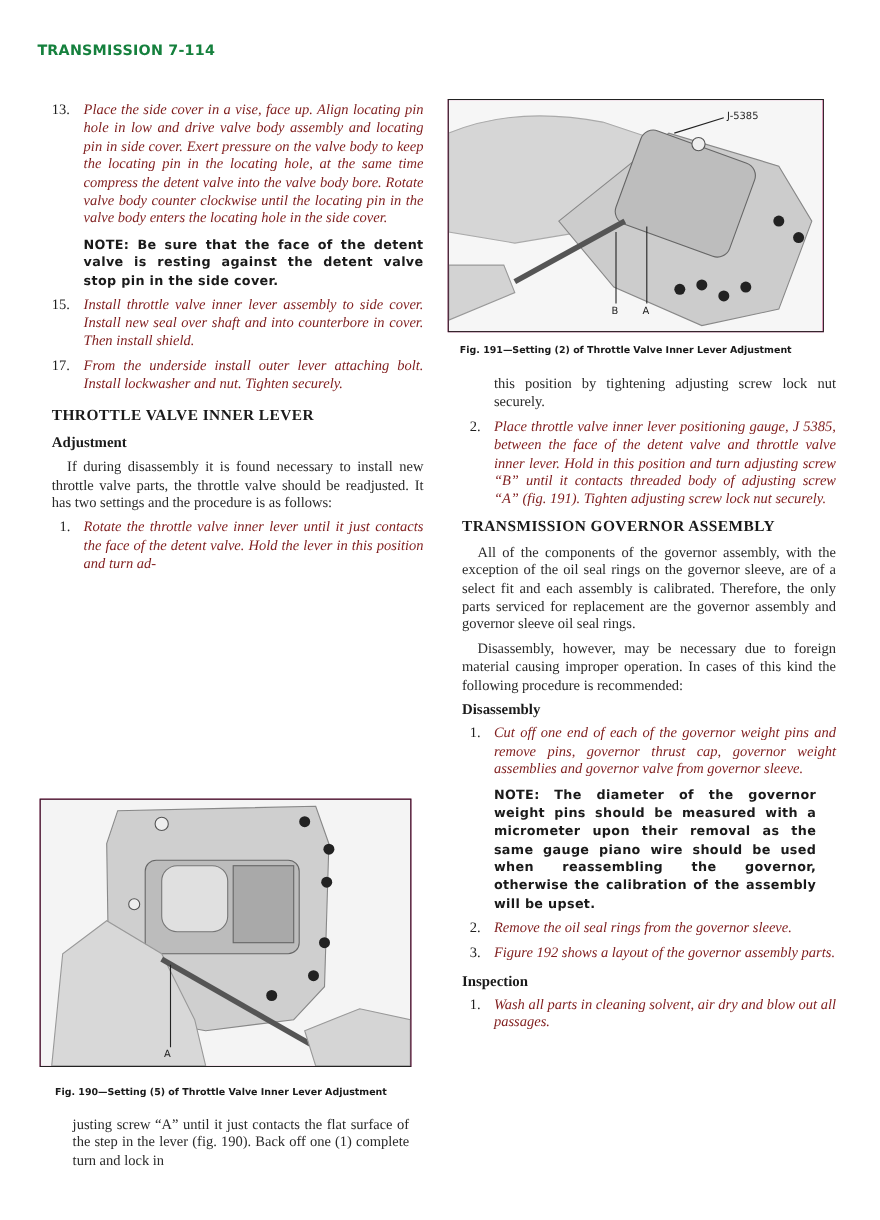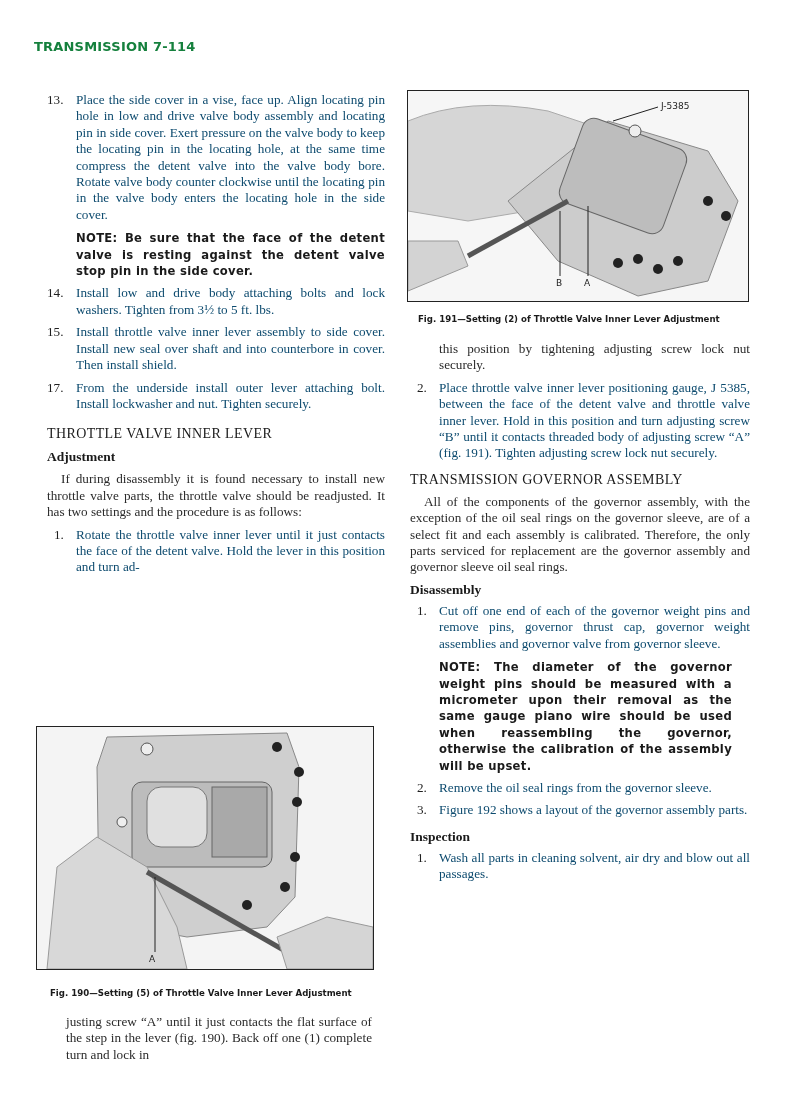--- a/index.html
+++ b/index.html
@@ -3,45 +3,41 @@
 <meta charset="utf-8">
 <style>
   html, body { margin: 0; padding: 0; background: #ffffff; }
   body { width: 800px; height: 1109px; position: relative; overflow: hidden; color: #1f1f1f; font-family: "DejaVu Serif", "Liberation Serif", serif; }
   .page-header { position: absolute; left: 34px; top: 39px; font-family: "DejaVu Sans", "Liberation Sans", sans-serif; font-weight: bold; font-size: 13px; letter-spacing: 0.2px; color: #15803d; }
   .col { position: absolute; }
   .col-left { left: 47px; top: 92px; width: 338px; }
   .body-text { font-size: 13.2px; line-height: 16.4px; text-align: justify; color: #2a2a2a; font-family: "Liberation Serif", "DejaVu Serif", serif; }
   .step { display: flex; margin-bottom: 6px; }
   .step-num { width: 29px; flex: none; font-size: 13.2px; line-height: 16.4px; font-family: "Liberation Serif", serif; }
-  .step-text { flex: 1; font-size: 13.2px; line-height: 16.4px; text-align: justify; font-family: "Liberation Serif", serif; color: #0c4a6e; }
+  .step-text { flex: 1; font-size: 13.2px; line-height: 16.4px; text-align: justify; font-family: "Liberation Serif", serif; color: #7f1d1d; font-style: italic; }
   .note { margin: 7px 0 6px 29px; font-family: "DejaVu Sans", "Liberation Sans", sans-serif; font-weight: bold; font-size: 11.6px; line-height: 16.4px; color: #1a1a1a; text-align: justify; letter-spacing: 0.3px; }
-  .section-title { font-family: "Liberation Serif", serif; font-weight: normal; font-size: 14px; letter-spacing: 0.4px; color: #1a1a1a; }
+  .section-title { font-family: "Liberation Serif", serif; font-weight: bold; font-size: 14px; letter-spacing: 0.4px; color: #1a1a1a; }
   .subsection-title { font-family: "Liberation Serif", serif; font-weight: bold; font-size: 13.5px; color: #1a1a1a; }
   .para { text-indent: 14px; margin: 0 0 6px 0; }
   .figure { position: absolute; border: 1.5px solid #222; background: #ec4899; overflow: hidden; }
   .fig-caption { position: absolute; font-family: "DejaVu Sans", "Liberation Sans", sans-serif; font-weight: bold; font-size: 8.6px; color: #1a1a1a; white-space: nowrap; }
   .fig-label { position: absolute; font-family: "DejaVu Sans", "Liberation Sans", sans-serif; font-size: 9px; color: #222; }
   .abs { position: absolute; }
 </style>
 </head>
 <body>
 
 <div class="page-header">TRANSMISSION 7-114</div>
 
 <div class="col col-left">
   <div class="step">
     <div class="step-num">13.</div>
     <div class="step-text">Place the side cover in a vise, face up. Align locating pin hole in low and drive valve body assembly and locating pin in side cover. Exert pressure on the valve body to keep the locating pin in the locating hole, at the same time compress the detent valve into the valve body bore. Rotate valve body counter clockwise until the locating pin in the valve body enters the locating hole in the side cover.</div>
   </div>
   <div class="note">NOTE: Be sure that the face of the detent valve is resting against the detent valve stop pin in the side cover.</div>
-  <div class="step">
-    <div class="step-num">14.</div>
-    <div class="step-text">Install low and drive body attaching bolts and lock washers. Tighten from 3½ to 5 ft. lbs.</div>
-  </div>
   <div class="step">
     <div class="step-num">15.</div>
     <div class="step-text">Install throttle valve inner lever assembly to side cover. Install new seal over shaft and into counterbore in cover. Then install shield.</div>
   </div>
   <div class="step">
     <div class="step-num">17.</div>
     <div class="step-text">From the underside install outer lever attaching bolt. Install lockwasher and nut. Tighten securely.</div>
   </div>
 
   <div class="section-title" style="margin-top:14px;">THROTTLE VALVE INNER LEVER</div>
@@ -98,29 +94,30 @@
     <line x1="152" y1="120" x2="152" y2="185" stroke="#222" stroke-width="1"></line>
     <line x1="180" y1="115" x2="180" y2="185" stroke="#222" stroke-width="1"></line>
     <line x1="205" y1="30" x2="250" y2="16" stroke="#222" stroke-width="1"></line>
   </svg>
   <div class="fig-label" style="left:253px; top:10px;">J-5385</div>
   <div class="fig-label" style="left:148px; top:187px;">B</div>
   <div class="fig-label" style="left:176px; top:187px;">A</div>
 </div>
 <div class="fig-caption" style="left:418px; top:314px;">Fig. 191—Setting (2) of Throttle Valve Inner Lever Adjustment</div>
 
-<div class="col" style="left:410px; top:341px; width:340px;">
+<div class="col" style="left:420px; top:341px; width:340px;">
   <div class="body-text" style="margin-left:29px; margin-bottom:6px;">this position by tightening adjusting screw lock nut securely.</div>
   <div class="step">
     <div class="step-num" style="padding-left:7px; width:22px;">2.</div>
     <div class="step-text">Place throttle valve inner lever positioning gauge, J 5385, between the face of the detent valve and throttle valve inner lever. Hold in this position and turn adjusting screw “B” until it contacts threaded body of adjusting screw “A” (fig. 191). Tighten adjusting screw lock nut securely.</div>
   </div>
 
   <div class="section-title" style="margin-top:10px; margin-bottom:6px;">TRANSMISSION GOVERNOR ASSEMBLY</div>
   <div class="body-text para">All of the components of the governor assembly, with the exception of the oil seal rings on the governor sleeve, are of a select fit and each assembly is calibrated. Therefore, the only parts serviced for replacement are the governor assembly and governor sleeve oil seal rings.</div>
+  <div class="body-text para">Disassembly, however, may be necessary due to foreign material causing improper operation. In cases of this kind the following procedure is recommended:</div>
 
   <div class="subsection-title" style="margin-bottom:5px;">Disassembly</div>
   <div class="step">
     <div class="step-num" style="padding-left:7px; width:22px;">1.</div>
     <div class="step-text">Cut off one end of each of the governor weight pins and remove pins, governor thrust cap, governor weight assemblies and governor valve from governor sleeve.</div>
   </div>
   <div class="note" style="margin-right:18px;">NOTE: The diameter of the governor weight pins should be measured with a micrometer upon their removal as the same gauge piano wire should be used when reassembling the governor, otherwise the calibration of the assembly will be upset.</div>
   <div class="step">
     <div class="step-num" style="padding-left:7px; width:22px;">2.</div>
     <div class="step-text">Remove the oil seal rings from the governor sleeve.</div>

